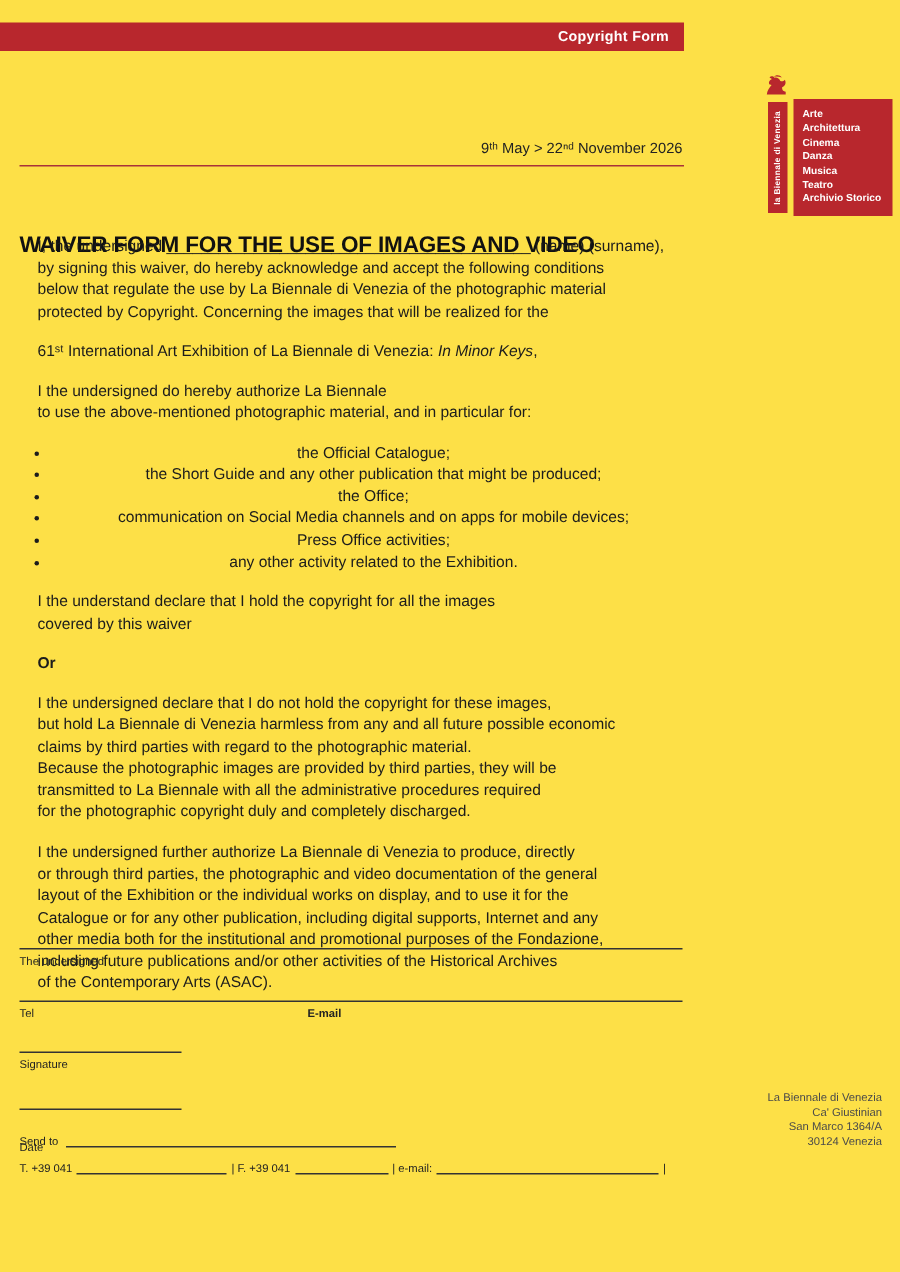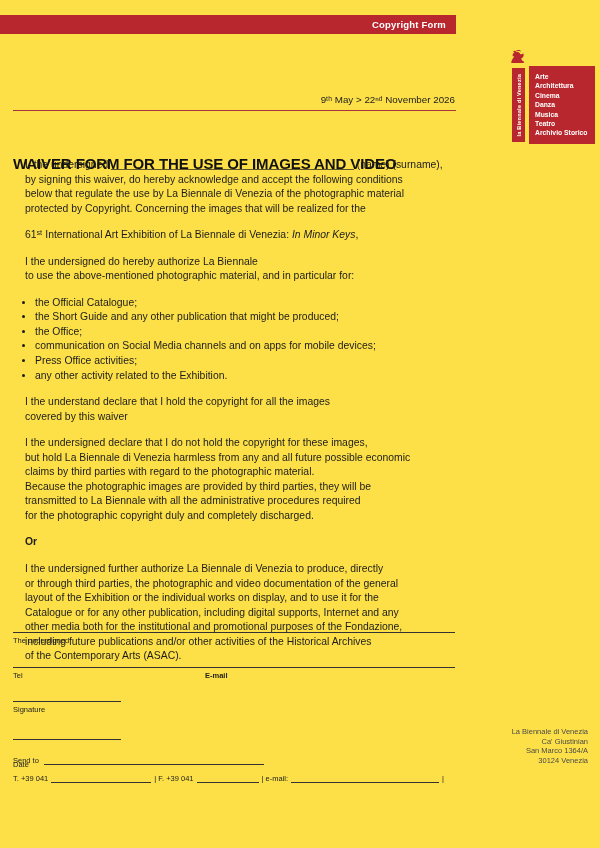--- a/index.html
+++ b/index.html
@@ -34,21 +34,21 @@
   }
   .dept-block .dept{color:#ffffff;font-size:6.8px;font-weight:bold;line-height:9.4px;white-space:nowrap;}
   
   .rule{position:absolute;left:13px;top:110px;width:443px;height:0;border-top:1.6px solid #a8333a;}
   .doc-title{position:absolute;left:13px;top:115px;font-size:15px;font-weight:bold;color:#111;letter-spacing:-0.1px;margin-top:40px;}
   
   .body-text{position:absolute;left:13px;top:146px;width:450px;font-size:10.4px;line-height:14.55px;color:#1c1c1c;}
   .body-text .para{white-space:pre;margin:12px;}
   .p1{margin-bottom:0;}
   .p1-tail{margin-bottom:8px;}
-  .bullets{margin:0 0 9px 0;padding:0 0 0 22px;}
+  .bullets{margin:0 0 9px 0;padding:0 0 0 22px;text-align:center;}
   .bullets li{white-space:pre;line-height:14.55px;}
   .p2{margin-bottom:6px;}
   .or{font-weight:bold;margin-bottom:0;}
   .p3{margin-bottom:2px;}
   
   .hline{position:absolute;border-top:1px solid #333;height:0;}
   .flabel{position:absolute;font-size:7.5px;color:#222;}
   .sendto{position:absolute;left:13px;top:756px;display:flex;align-items:flex-end;font-size:7.5px;color:#222;}
   .sendto .fill{display:inline-block;border-bottom:1px solid #333;height:8px;margin-left:5px;}
   .contacts{position:absolute;left:13px;top:774px;display:flex;align-items:flex-end;font-size:7.5px;color:#222;}
@@ -101,27 +101,27 @@
     <ul class="bullets">
       <li>the Official Catalogue;</li>
       <li>the Short Guide and any other publication that might be produced;</li>
       <li>the Office;</li>
       <li>communication on Social Media channels and on apps for mobile devices;</li>
       <li>Press Office activities;</li>
       <li>any other activity related to the Exhibition.</li>
     </ul>
     <p class="para p2">I the understand declare that I hold the copyright for all the images
 covered by this waiver</p>
+    <p class="para or">Or</p>
     <p class="para p3">I the undersigned declare that I do not hold the copyright for these images,
 but hold La Biennale di Venezia harmless from any and all future possible economic
 claims by third parties with regard to the photographic material.
 Because the photographic images are provided by third parties, they will be
 transmitted to La Biennale with all the administrative procedures required
 for the photographic copyright duly and completely discharged.</p>
-    <p class="para or">Or</p>
     <p class="para">I the undersigned further authorize La Biennale di Venezia to produce, directly
 or through third parties, the photographic and video documentation of the general
 layout of the Exhibition or the individual works on display, and to use it for the
 Catalogue or for any other publication, including digital supports, Internet and any
 other media both for the institutional and promotional purposes of the Fondazione,
 including future publications and/or other activities of the Historical Archives
 of the Contemporary Arts (ASAC).</p>
   </div>
 
   <div class="hline" style="left:13px;top:632px;width:442px;"></div>

